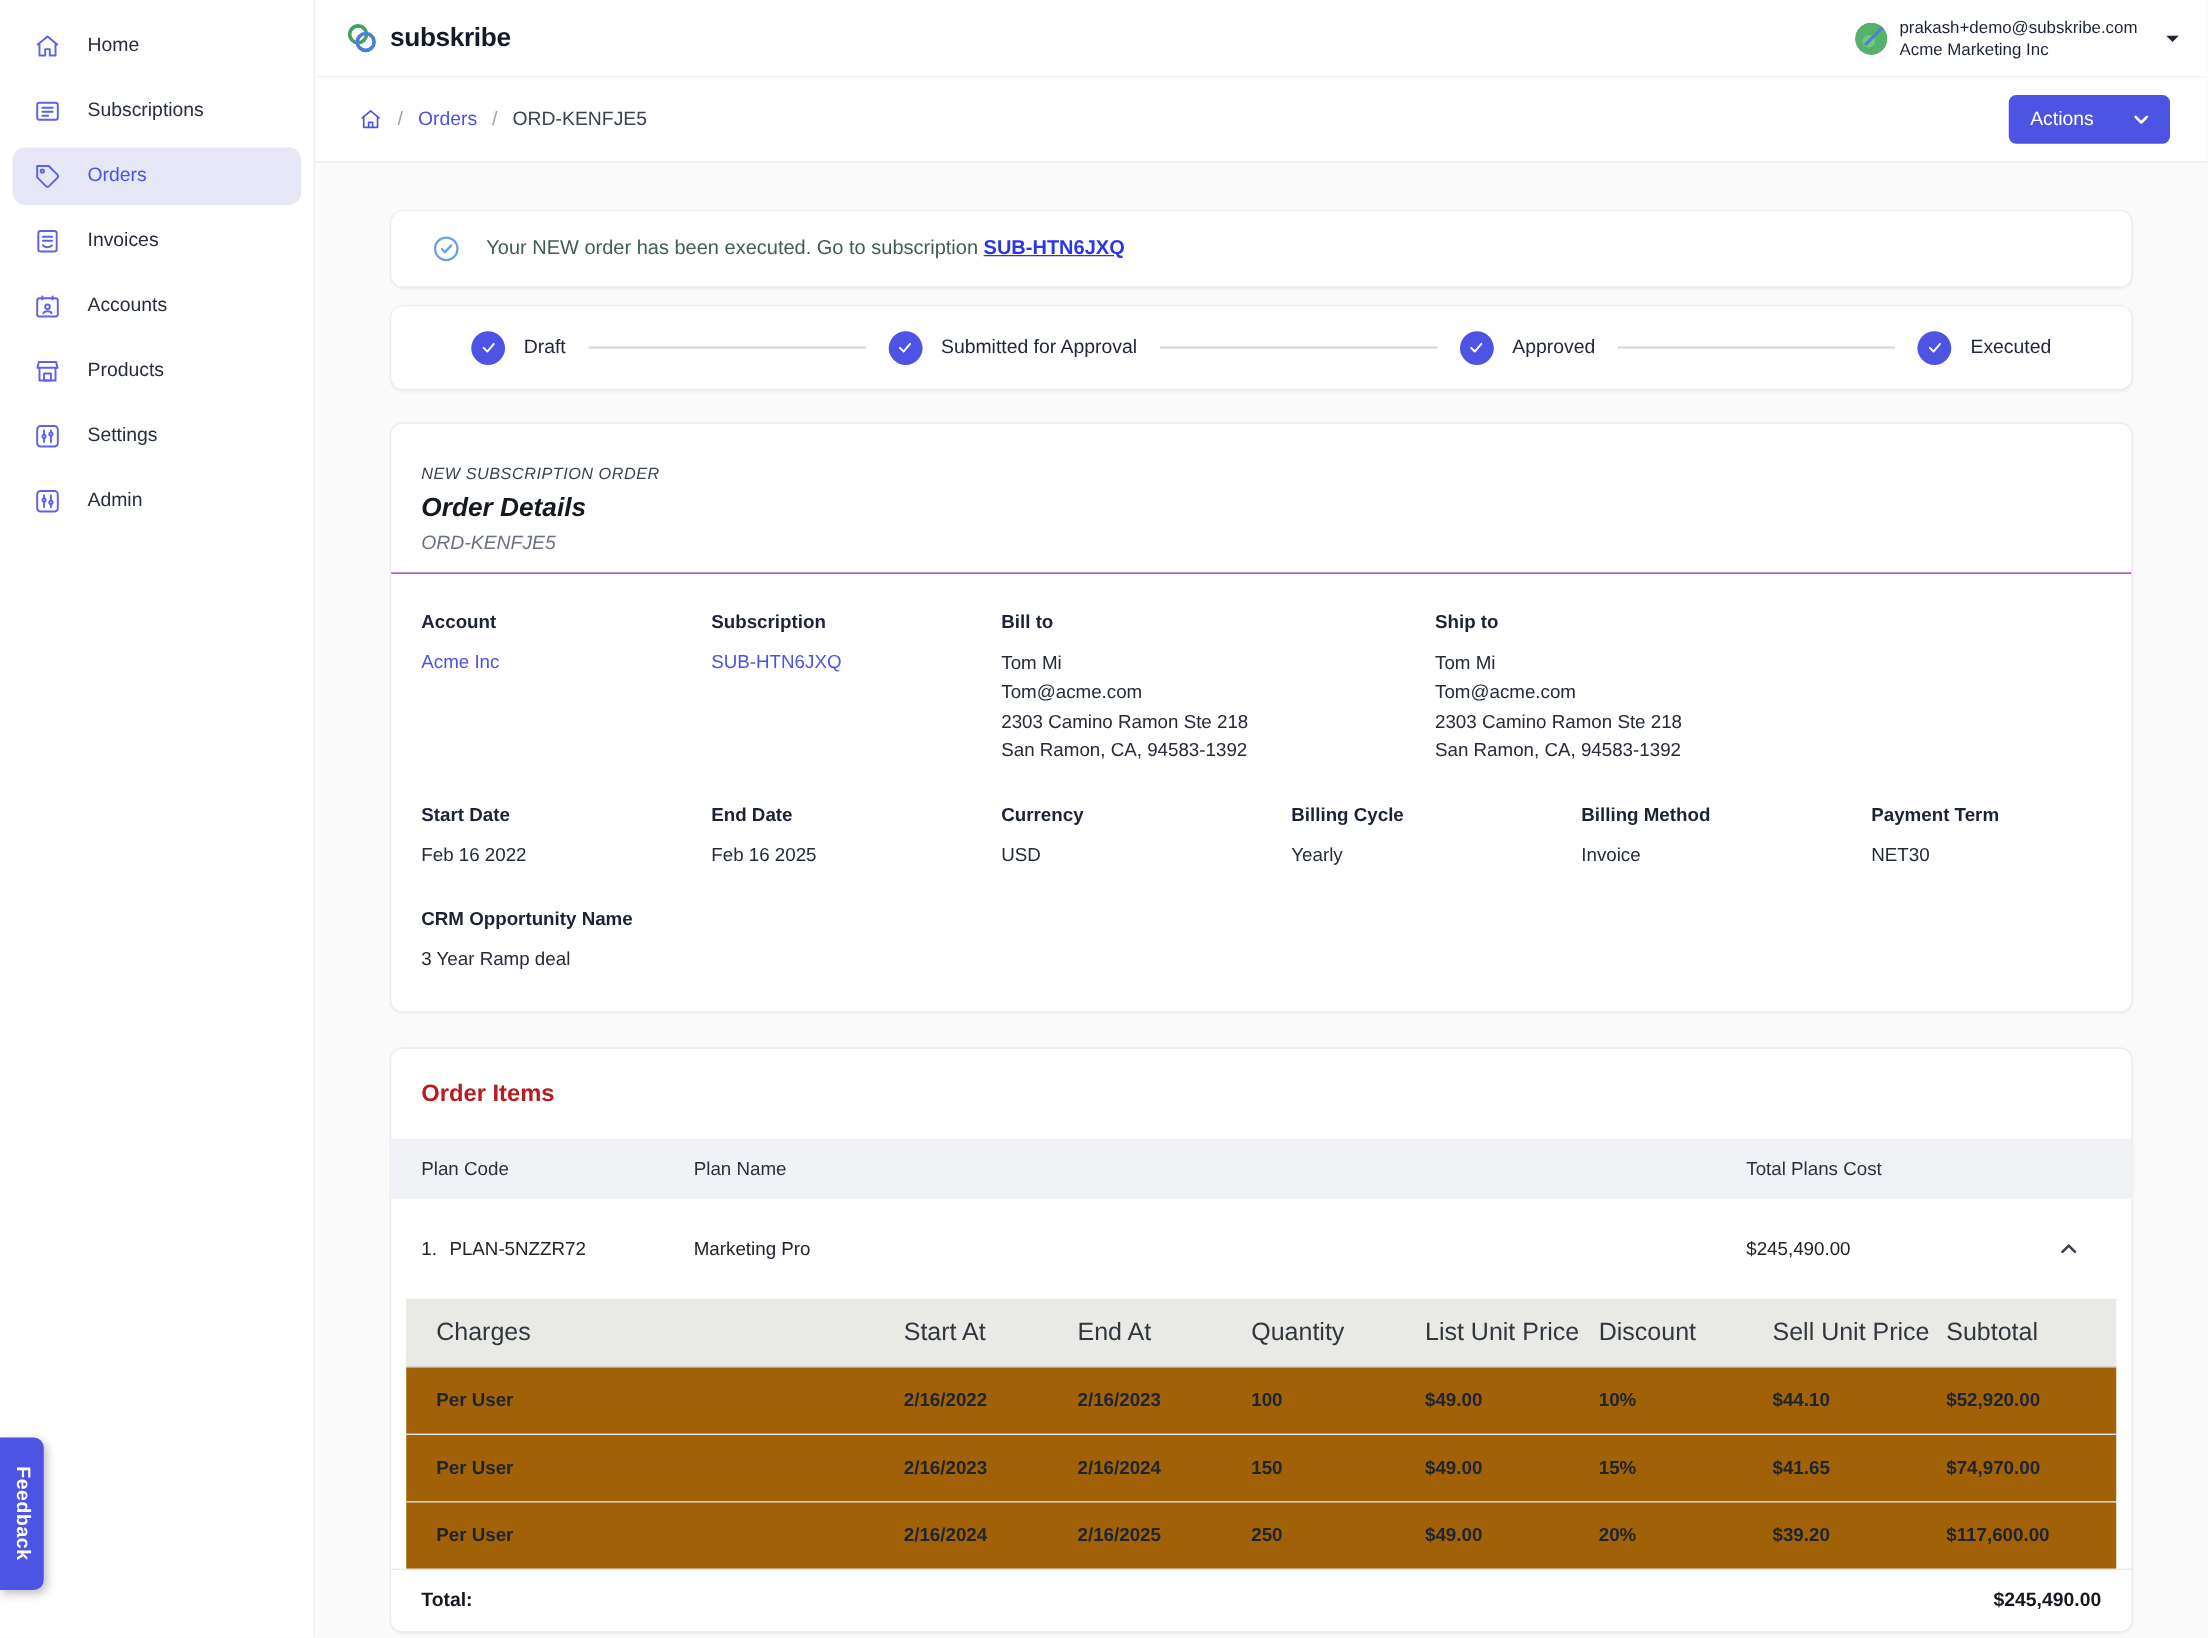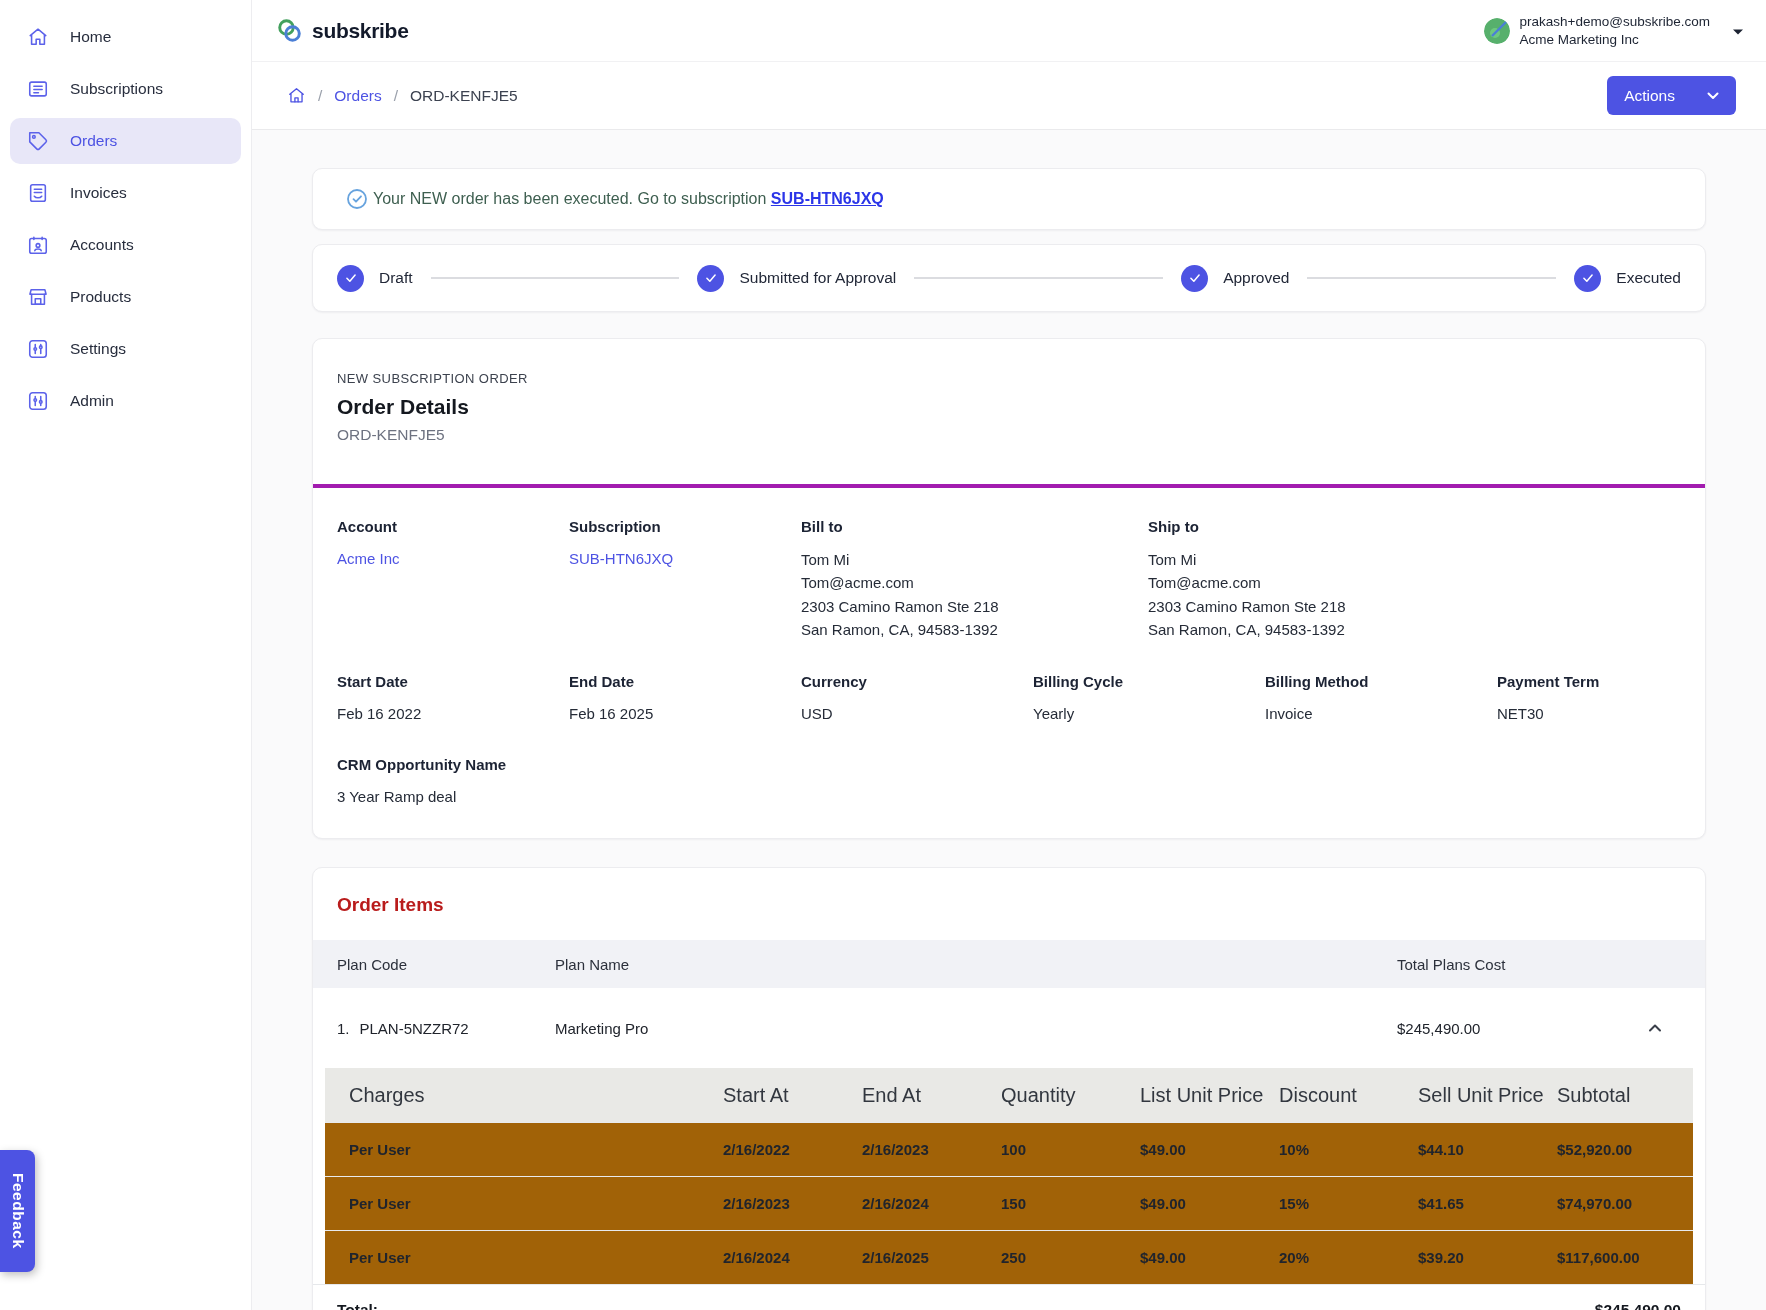--- a/index.html
+++ b/index.html
@@ -29,36 +29,36 @@
   .crumb-link { color:#4d53e3; cursor:pointer; }
   .crumb-sep { color:#9aa0ab; }
   .crumb-current { color:#3c4250; }
   .crumb-home svg { width:19px; height:19px; stroke:#4d53e3; fill:none; stroke-width:1.7; stroke-linecap:round; stroke-linejoin:round; display:block; }
   .actions-btn { background:#4d53e3; color:#fff; border:none; border-radius:6px; height:39px; padding:0 17px; font-size:15.5px; font-family:inherit; display:flex; align-items:center; gap:32px; cursor:pointer; }
 
   .content { padding:38px 60px 0; }
   .card { background:#fff; border:1px solid #ececef; border-radius:10px; box-shadow:0 1px 2px rgba(16,24,40,.05); }
 
   
-  .alert { height:62px; display:flex; align-items:center; gap:4px; padding:0 32px; }
+  .alert { height:62px; display:flex; align-items:center; gap:20px; padding:0 32px; }
   .alert-text { font-size:16px; color:#3e5f50; }
   .alert-link { color:#2b35e8; font-weight:bold; text-decoration:underline; cursor:pointer; }
   .alert-icon svg { width:24px; height:24px; display:block; }
 
   
-  .stepper { margin-top:14px; height:68px; display:flex; align-items:center; padding:0 24px; }
+  .stepper { margin-top:14px; height:68px; display:flex; align-items:center; padding:0 64px; }
   .step { display:flex; align-items:center; gap:15px; }
   .step-circle { width:27px; height:27px; border-radius:50%; background:#4d53e3; display:flex; align-items:center; justify-content:center; }
   .step-circle svg { width:14px; height:14px; stroke:#fff; stroke-width:2.6; fill:none; stroke-linecap:round; stroke-linejoin:round; }
   .step-label { font-size:15.5px; color:#222838; }
   .connector { flex:1; height:2px; background:#dbdce0; margin:0 18px; }
 
   
   .details { margin-top:26px; }
-  .details-head { padding:32px 24px 40px; border-bottom:4px solid #a21caf; }
+  .details-head { padding:32px 24px 14px; border-bottom:1px solid #a21caf;font-style:italic; }
   .eyebrow { font-size:13px; color:#3c424e; letter-spacing:.4px; }
   .details-title { font-size:21px; font-weight:bold; color:#14181f; margin-top:9px; }
   .details-id { font-size:15.5px; color:#6d7280; margin-top:7px; }
   .fields { padding:30px 24px 30px; }
   .frow1 { display:grid; grid-template-columns:232px 232px 347px 1fr; margin-bottom:32px; }
   .frow2 { display:grid; grid-template-columns:232px 232px 232px 232px 232px 1fr; margin-bottom:30px; }
   .field-label { font-size:15px; font-weight:bold; color:#1c2334; }
   .field-value { font-size:15px; color:#252b37; margin-top:13px; line-height:1.5; }
   .field-link { color:#4d53e3; cursor:pointer; }
   .addr div { line-height:1.55; }

